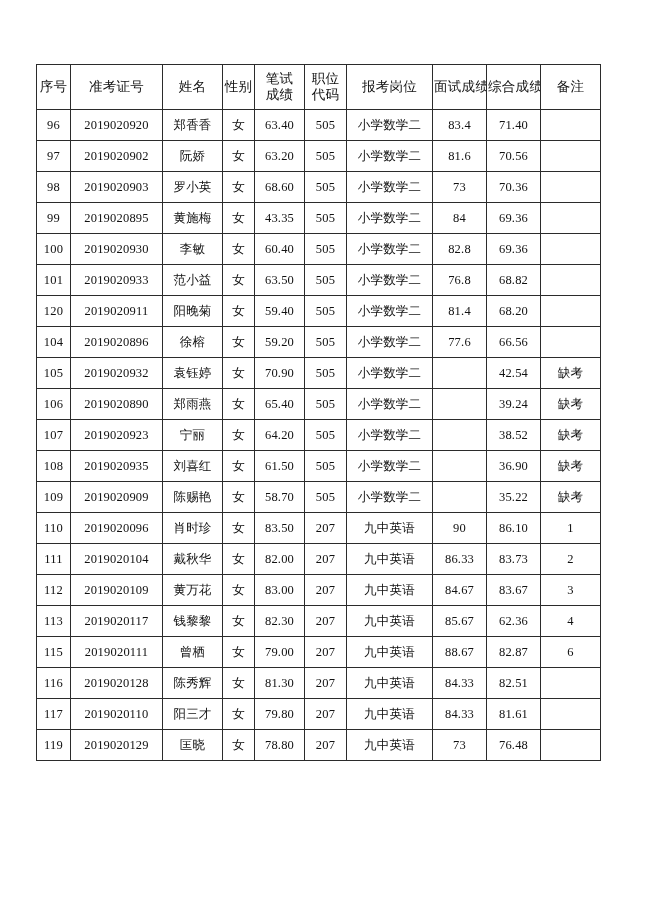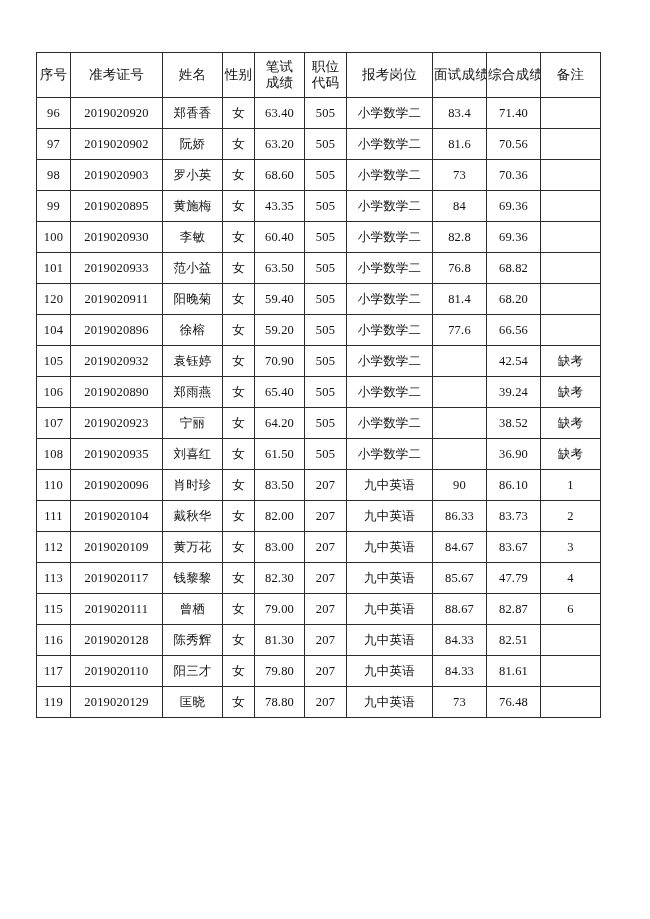--- a/index.html
+++ b/index.html
@@ -17,21 +17,21 @@
   }
   .page {
     position: relative;
     width: 650px;
     height: 919px;
     background: #ffffff;
   }
   .table-wrap {
     position: absolute;
     left: 36px;
-    top: 52px;
+    top: 64px;
     width: 578px;
   }
   table.results {
     border-collapse: collapse;
     table-layout: fixed;
     width: 546px;
     background: #ffffff;
   }
   table.results th,
   table.results td {
@@ -278,20 +278,32 @@
             <td class="cn">刘喜红</td>
             <td class="cn">女</td>
             <td class="num">61.50</td>
             <td class="num">505</td>
             <td class="cn">小学数学二</td>
             <td class="num"></td>
             <td class="num">36.90</td>
             <td class="cn">缺考</td>
           </tr>
           <tr>
+            <td class="num">109</td>
+            <td class="num">2019020909</td>
+            <td class="cn">陈赐艳</td>
+            <td class="cn">女</td>
+            <td class="num">58.70</td>
+            <td class="num">505</td>
+            <td class="cn">小学数学二</td>
+            <td class="num"></td>
+            <td class="num">35.22</td>
+            <td class="cn">缺考</td>
+          </tr>
+          <tr>
             <td class="num">110</td>
             <td class="num">2019020096</td>
             <td class="cn">肖时珍</td>
             <td class="cn">女</td>
             <td class="num">83.50</td>
             <td class="num">207</td>
             <td class="cn">九中英语</td>
             <td class="num">90</td>
             <td class="num">86.10</td>
             <td class="num">1</td>
@@ -322,21 +334,21 @@
           </tr>
           <tr>
             <td class="num">113</td>
             <td class="num">2019020117</td>
             <td class="cn">钱黎黎</td>
             <td class="cn">女</td>
             <td class="num">82.30</td>
             <td class="num">207</td>
             <td class="cn">九中英语</td>
             <td class="num">85.67</td>
-            <td class="num">47.79</td>
+            <td class="num">62.36</td>
             <td class="num">4</td>
           </tr>
           <tr>
             <td class="num">115</td>
             <td class="num">2019020111</td>
             <td class="cn">曾栖</td>
             <td class="cn">女</td>
             <td class="num">79.00</td>
             <td class="num">207</td>
             <td class="cn">九中英语</td>

